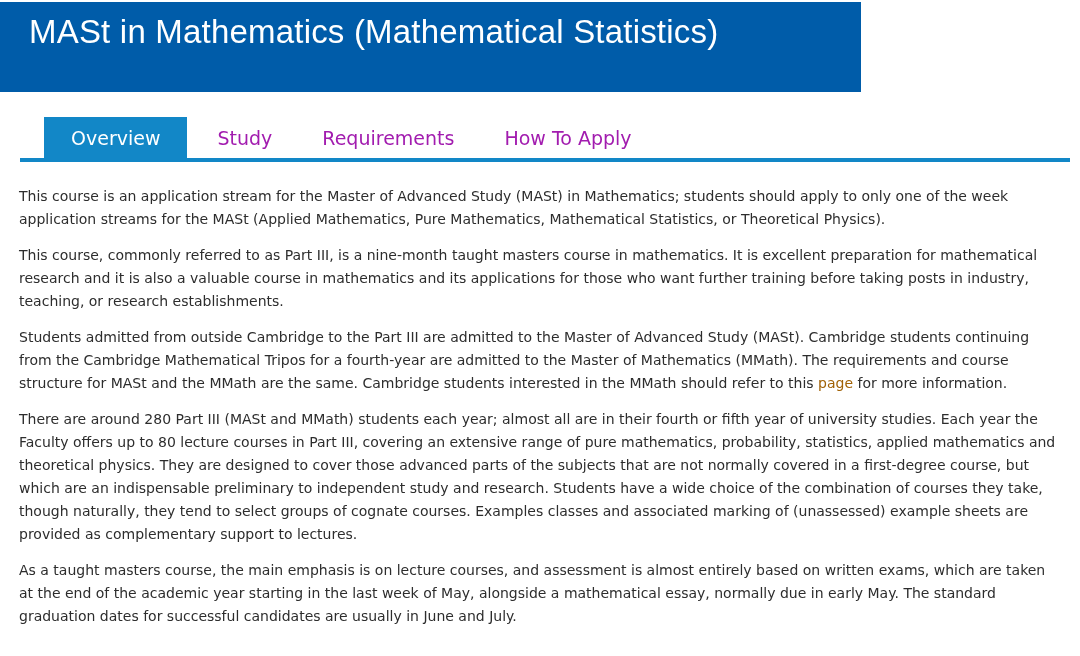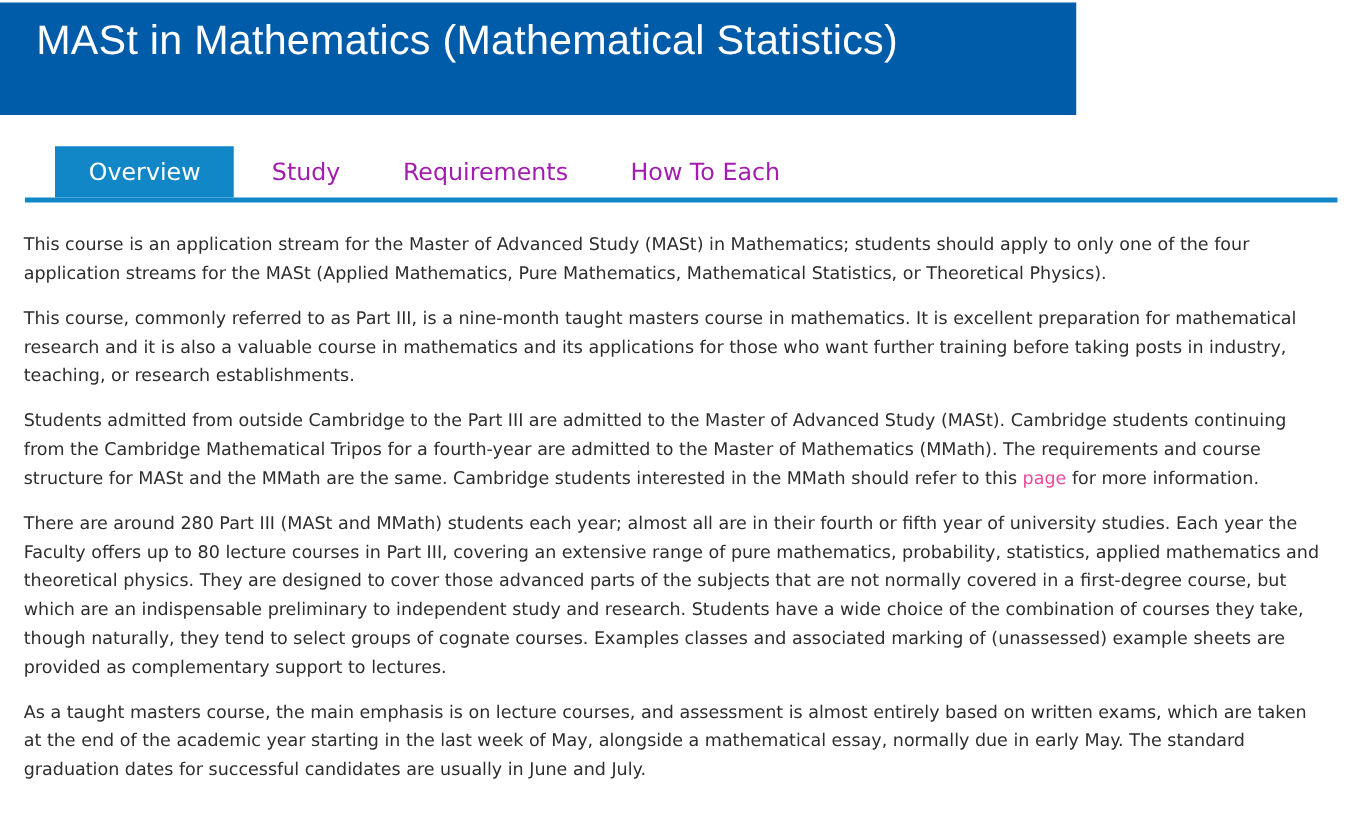--- a/index.html
+++ b/index.html
@@ -53,38 +53,38 @@
 
   
   .content {
     padding: 23px 18px 0 19px;
     color: #2D2D2D;
     font-size: 14px;
     line-height: 23px;
   }
   .content p { margin-bottom: 13px; }
   .inline-link {
-    color: #ec4899;
+    color: #a16207;
     text-decoration: none;
     cursor: pointer;
   }
 </style>
 </head>
 <body>
 
 <header class="banner">
   <h1 class="banner-title">MASt in Mathematics (Mathematical Statistics)</h1>
 </header>
 
 <nav class="tabbar">
   <a class="tab active">Overview</a>
   <a class="tab">Study</a>
   <a class="tab">Requirements</a>
-  <a class="tab">How To Each</a>
+  <a class="tab">How To Apply</a>
 </nav>
 
 <main class="content">
-  <p>This course is an application stream for the Master of Advanced Study (MASt) in Mathematics; students should apply to only one of the four application streams for the MASt (Applied Mathematics, Pure Mathematics, Mathematical Statistics, or Theoretical Physics).</p>
+  <p>This course is an application stream for the Master of Advanced Study (MASt) in Mathematics; students should apply to only one of the week application streams for the MASt (Applied Mathematics, Pure Mathematics, Mathematical Statistics, or Theoretical Physics).</p>
   <p>This course, commonly referred to as Part III, is a nine-month taught masters course in mathematics. It is excellent preparation for mathematical research and it is also a valuable course in mathematics and its applications for those who want further training before taking posts in industry, teaching, or research establishments.</p>
   <p><span>Students admitted from outside Cambridge to the Part III are admitted to the Master of Advanced Study (MASt). Cambridge students continuing from the Cambridge Mathematical Tripos for a fourth-year are admitted to the Master of Mathematics (MMath). The requirements and course structure for MASt and the MMath are the same. Cambridge students interested in the MMath should refer to this </span><a class="inline-link">page</a><span> for more information.</span></p>
   <p>There are around 280 Part III (MASt and MMath) students each year; almost all are in their fourth or fifth year of university studies. Each year the Faculty offers up to 80 lecture courses in Part III, covering an extensive range of pure mathematics, probability, statistics, applied mathematics and theoretical physics. They are designed to cover those advanced parts of the subjects that are not normally covered in a first-degree course, but which are an indispensable preliminary to independent study and research. Students have a wide choice of the combination of courses they take, though naturally, they tend to select groups of cognate courses. Examples classes and associated marking of (unassessed) example sheets are provided as complementary support to lectures.</p>
   <p>As a taught masters course, the main emphasis is on lecture courses, and assessment is almost entirely based on written exams, which are taken at the end of the academic year starting in the last week of May, alongside a mathematical essay, normally due in early May. The standard graduation dates for successful candidates are usually in June and July.</p>
 </main>
 
 </body></html>

